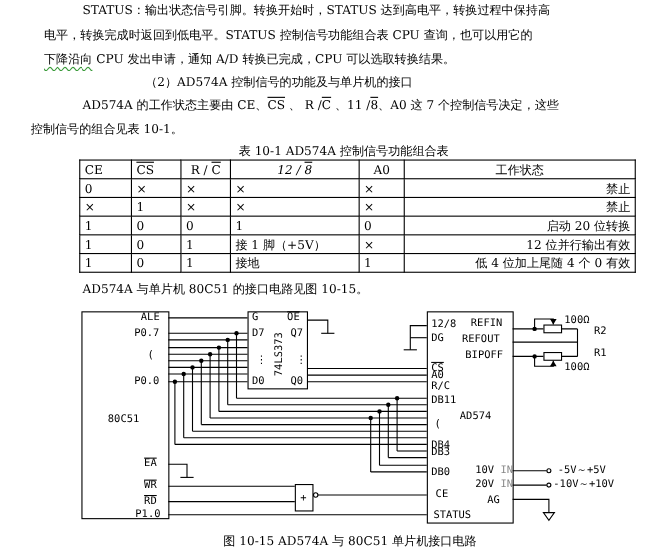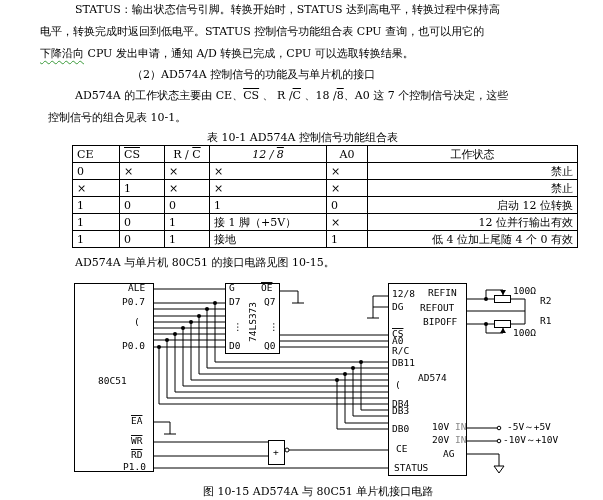--- a/index.html
+++ b/index.html
@@ -14,24 +14,24 @@
   svg{position:absolute;left:0;top:0;}
   svg text{font-family:"DejaVu Sans Mono","Liberation Mono",monospace;font-size:9.5px;}
 </style>
 </head>
 <body>
 
 <div class="line" style="left:75px;top:2px;">STATUS：输出状态信号引脚。转换开始时，STATUS 达到高电平，转换过程中保持高</div>
 <div class="line" style="left:40px;top:24px;">电平，转换完成时返回到低电平。STATUS 控制信号功能组合表 CPU 查询，也可以用它的</div>
 <div class="line" style="left:40px;top:46px;"><span class="squiggle">下降沿向</span><span> CPU 发出申请，通知 A/D 转换已完成，CPU 可以选取转换结果。</span></div>
 <div class="line" style="left:84px;top:67px;margin-left:48px;">（2）AD574A 控制信号的功能及与单片机的接口</div>
-<div class="line" style="left:75px;top:88px;"><span>AD574A 的工作状态主要由 CE、</span><span class="ov">CS</span><span> 、 R /</span><span class="ov">C</span><span> 、18 /</span><span class="ov">8</span><span>、A0 这 7 个控制信号决定，这些</span></div>
-<div class="line" style="left:48px;top:110px;">控制信号的组合见表 10-1。</div>
-
-<div class="caption" style="left:207px;top:130px;">表 10-1   AD574A 控制信号功能组合表</div>
+<div class="line" style="left:75px;top:88px;"><span>AD574A 的工作状态主要由 CE、</span><span class="ov">CS</span><span> 、 R /</span><span class="ov">C</span><span> 、11 /</span><span class="ov">8</span><span>、A0 这 7 个控制信号决定，这些</span></div>
+<div class="line" style="left:28px;top:110px;">控制信号的组合见表 10-1。</div>
+
+<div class="caption" style="left:217px;top:130px;">表 10-1   AD574A 控制信号功能组合表</div>
 
 <table class="t">
   <tbody>
       <tr>
     <th style="width:38px;text-align:left;">CE</th>
     <th style="width:36px;text-align:left;"><span class="ov">CS</span></th>
     <th style="width:36px;"><span>R / </span><span class="ov">C</span></th>
     <th style="width:108px;font-style:italic;"><span>12 / </span><span class="ov">8</span></th>
     <th style="width:32px;">A0</th>
     <th>工作状态</th>
@@ -51,21 +51,21 @@
     <td>×</td>
     <td>×</td>
     <td class="l">禁止</td>
   </tr>
   <tr>
     <td>1</td>
     <td>0</td>
     <td>0</td>
     <td>1</td>
     <td>0</td>
-    <td class="l">启动 12 位转换</td>
+    <td class="l">启动 20 位转换</td>
   </tr>
   <tr>
     <td>1</td>
     <td>0</td>
     <td>1</td>
     <td>接 1 脚（+5V）</td>
     <td>×</td>
     <td class="l">12 位并行输出有效</td>
   </tr>
   <tr>

